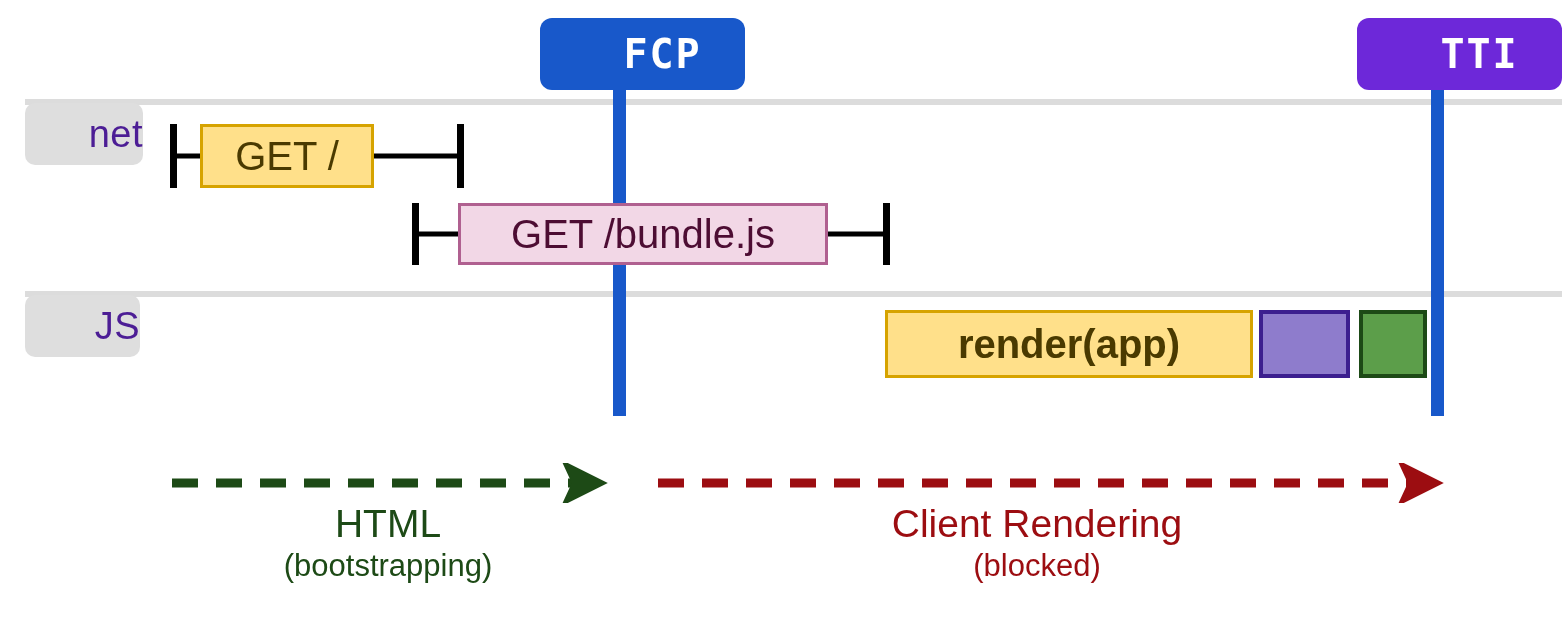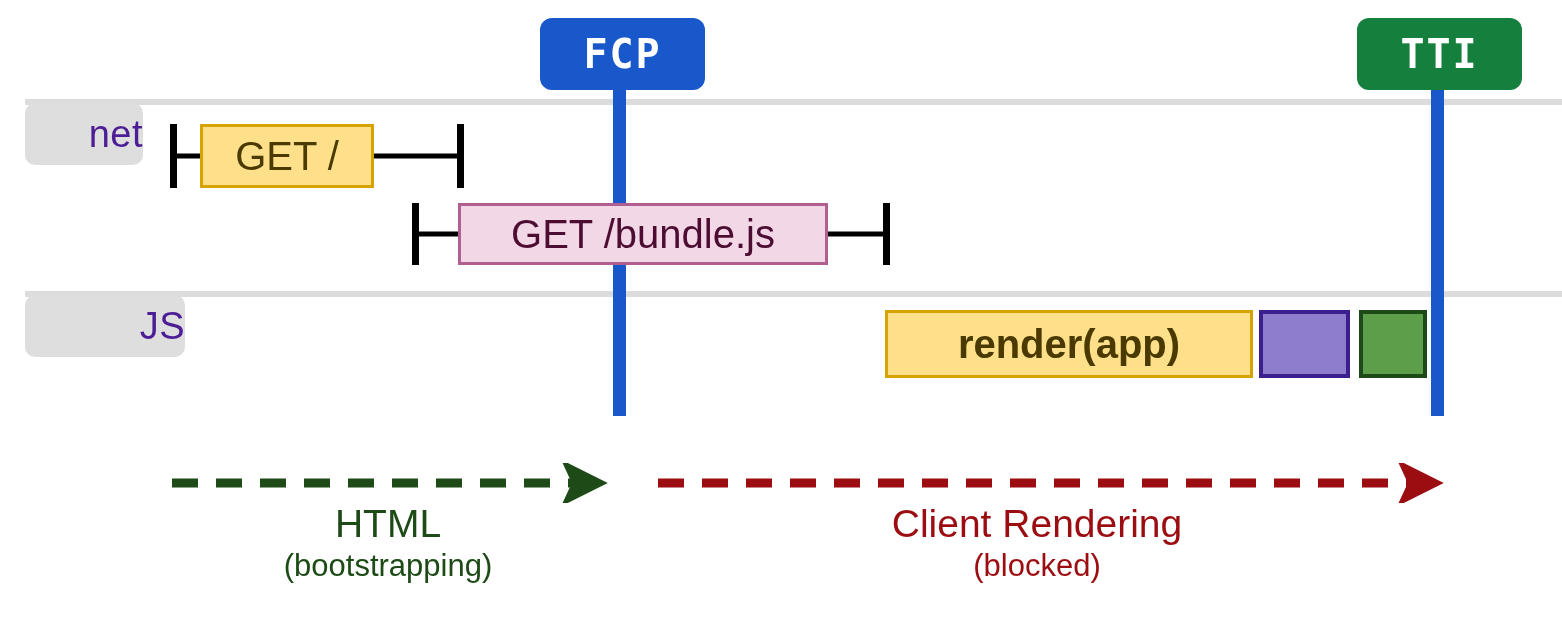--- a/index.html
+++ b/index.html
@@ -60,20 +60,21 @@
     border-radius: 12px;
     display: flex;
     align-items: center;
     justify-content: center;
     color: #ffffff;
     font-family: "DejaVu Sans Mono", monospace;
     font-weight: bold;
     font-size: 40px;
     letter-spacing: 2px;
     z-index: 3;
+    padding-left: 40px;
   }
 
   
   .whisker {
     position: absolute;
     z-index: 2;
   }
   .whisker .stem {
     position: absolute;
     height: 5px;
@@ -143,31 +144,31 @@
 <body>
 
 <div id="stage">
 
   <div class="lane-rule net-rule" style="top: 99px;"></div>
   <div class="lane-rule js-rule" style="top: 291px;"></div>
 
   <div class="lane-chip net-chip" style="top: 103px;">
     <span>net</span>
   </div>
-  <div class="lane-chip js-chip" style="top: 295px; padding-left: 45px;">
+  <div class="lane-chip js-chip" style="top: 295px;">
     <span>JS</span>
   </div>
 
   <div class="marker-line" id="fcp-line" style="left: 613px; top: 84px; height: 332px; background: rgb(24, 88, 202);"></div>
   <div class="marker-badge" id="fcp-badge" style="left: 540px; top: 18px; width: 165px; height: 72px; background: rgb(24, 88, 202);">
     <span>FCP</span>
   </div>
 
   <div class="marker-line" id="tti-line" style="left: 1431px; top: 84px; height: 332px; background: rgb(24, 88, 202);"></div>
-  <div class="marker-badge" id="tti-badge" style="left: 1357px; top: 18px; width: 165px; height: 72px; background: #15803d;">
+  <div class="marker-badge" id="tti-badge" style="left: 1357px; top: 18px; width: 165px; height: 72px; background: #6d28d9;">
     <span>TTI</span>
   </div>
 
   <div class="whisker" id="w-get-root" style="left: 170px; top: 124px; width: 294px; height: 64px;">
     <div class="stem"></div>
     <div class="cap left"></div>
     <div class="cap right"></div>
   </div>
   <div class="bar yellow" id="bar-get-root" style="left: 200px; top: 124px; width: 174px; height: 64px;">
     <span>GET /</span>

